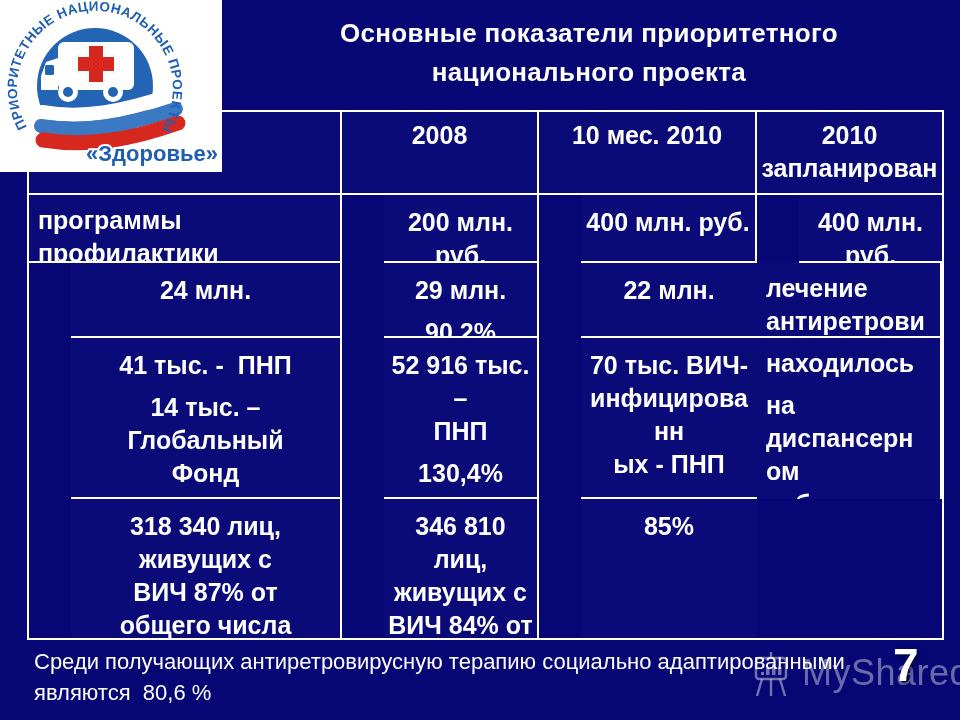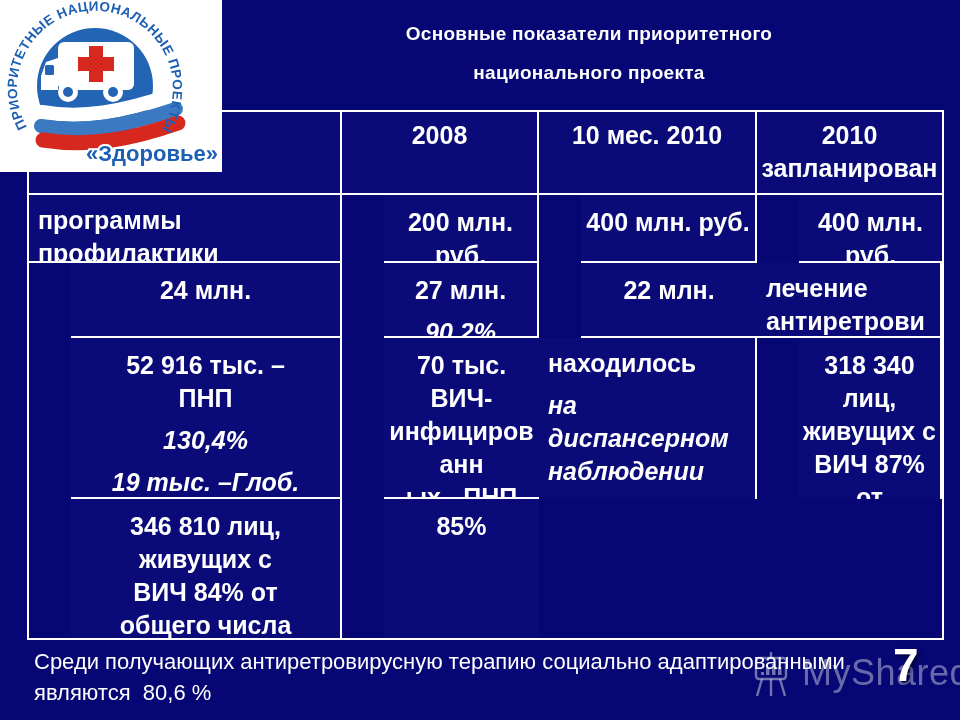--- a/index.html
+++ b/index.html
@@ -9,21 +9,21 @@
     width: 960px; height: 720px;
     background: #060674;
     font-family: "Liberation Sans", sans-serif;
     overflow: hidden;
   }
 
   
   .title {
     position: absolute; left: 228px; top: 14px; width: 722px;
     text-align: center; color: #ffffff;
-    font-size: 19px; font-weight: bold; line-height: 39px;
+    font-size: 26px; font-weight: bold; line-height: 39px;
     letter-spacing: 0.3px;
   }
 
   
   .logo-box {
     position: absolute; left: 0; top: 0; width: 222px; height: 172px;
     background: #ffffff; z-index: 10;
   }
 
   
@@ -42,21 +42,21 @@
     color: #ffffff; font-weight: bold;
     font-size: 25px; line-height: 33px;
     overflow: hidden;
   }
   .cell.last-col { border-right: none; }
   .cell.last-row { border-bottom: none; }
   .header-cell { text-align: center; padding: 7px 4px 0; }
   .label-cell  { text-align: left;  padding: 9px 12px 0 9px; }
   .value-cell  { text-align: center; padding: 11px 4px 0; margin-left: 42px; }
   .para { white-space: pre-wrap; overflow-wrap: break-word; }
-  .para + .para { margin-top: 9px; font-style: italic; }
+  .para + .para { margin-top: 9px; }
 
   
   .footer-note {
     position: absolute; left: 34px; top: 646px; width: 905px;
     color: #ffffff; font-size: 22px; line-height: 31px;
     z-index: 20;
   }
   .footer-note div { white-space: pre; }
 
   
@@ -111,30 +111,36 @@
     <div class="cell value-cell">
       <div class="para">400 млн. руб.</div>
     </div>
     <div class="cell value-cell last-col">
       <div class="para">400 млн. руб.</div>
     </div>
     <div class="cell value-cell">
       <div class="para">24 млн.</div>
     </div>
     <div class="cell value-cell">
-      <div class="para">27 млн.</div>
+      <div class="para">29 млн.</div>
       <div class="para">90,2%</div>
     </div>
     <div class="cell value-cell last-col">
       <div class="para">22 млн.</div>
     </div>
     <div class="cell label-cell">
       <div class="para">лечение
 антиретровирусными
 препаратами получают</div>
+    </div>
+    <div class="cell value-cell">
+      <div class="para">41 тыс. -  ПНП</div>
+      <div class="para">14 тыс. –
+Глобальный
+Фонд</div>
     </div>
     <div class="cell value-cell">
       <div class="para">52 916 тыс. –
 ПНП</div>
       <div class="para">130,4%</div>
       <div class="para">19 тыс. –Глоб.
 Фонд</div>
     </div>
     <div class="cell value-cell last-col">
       <div class="para">70 тыс. ВИЧ-

